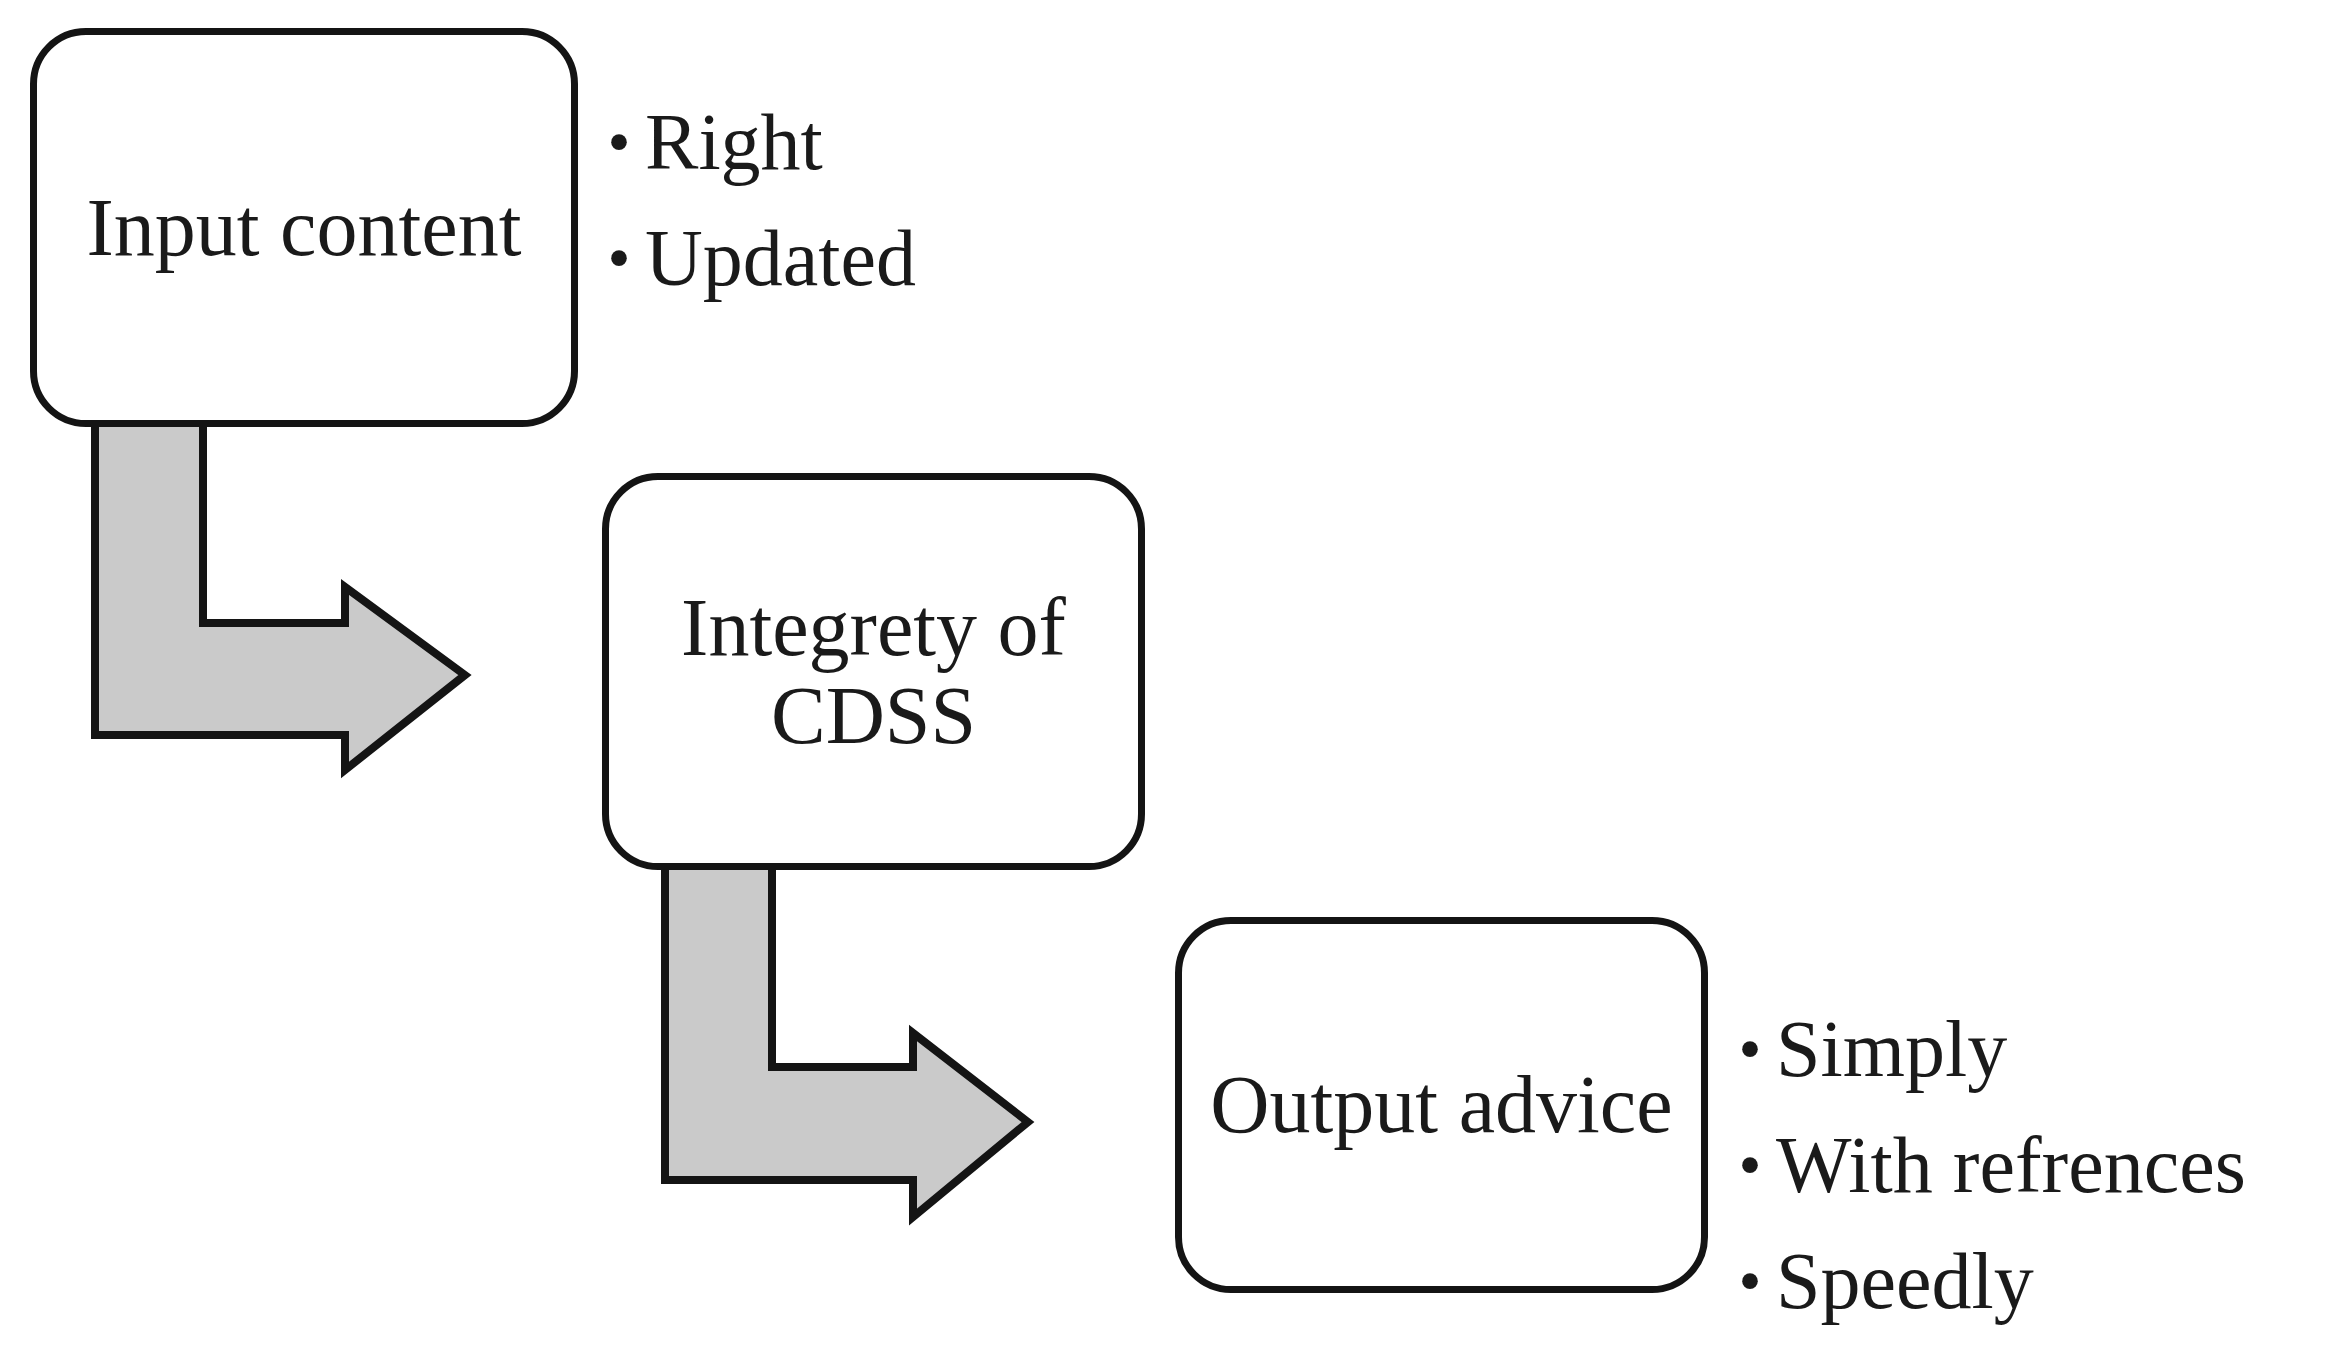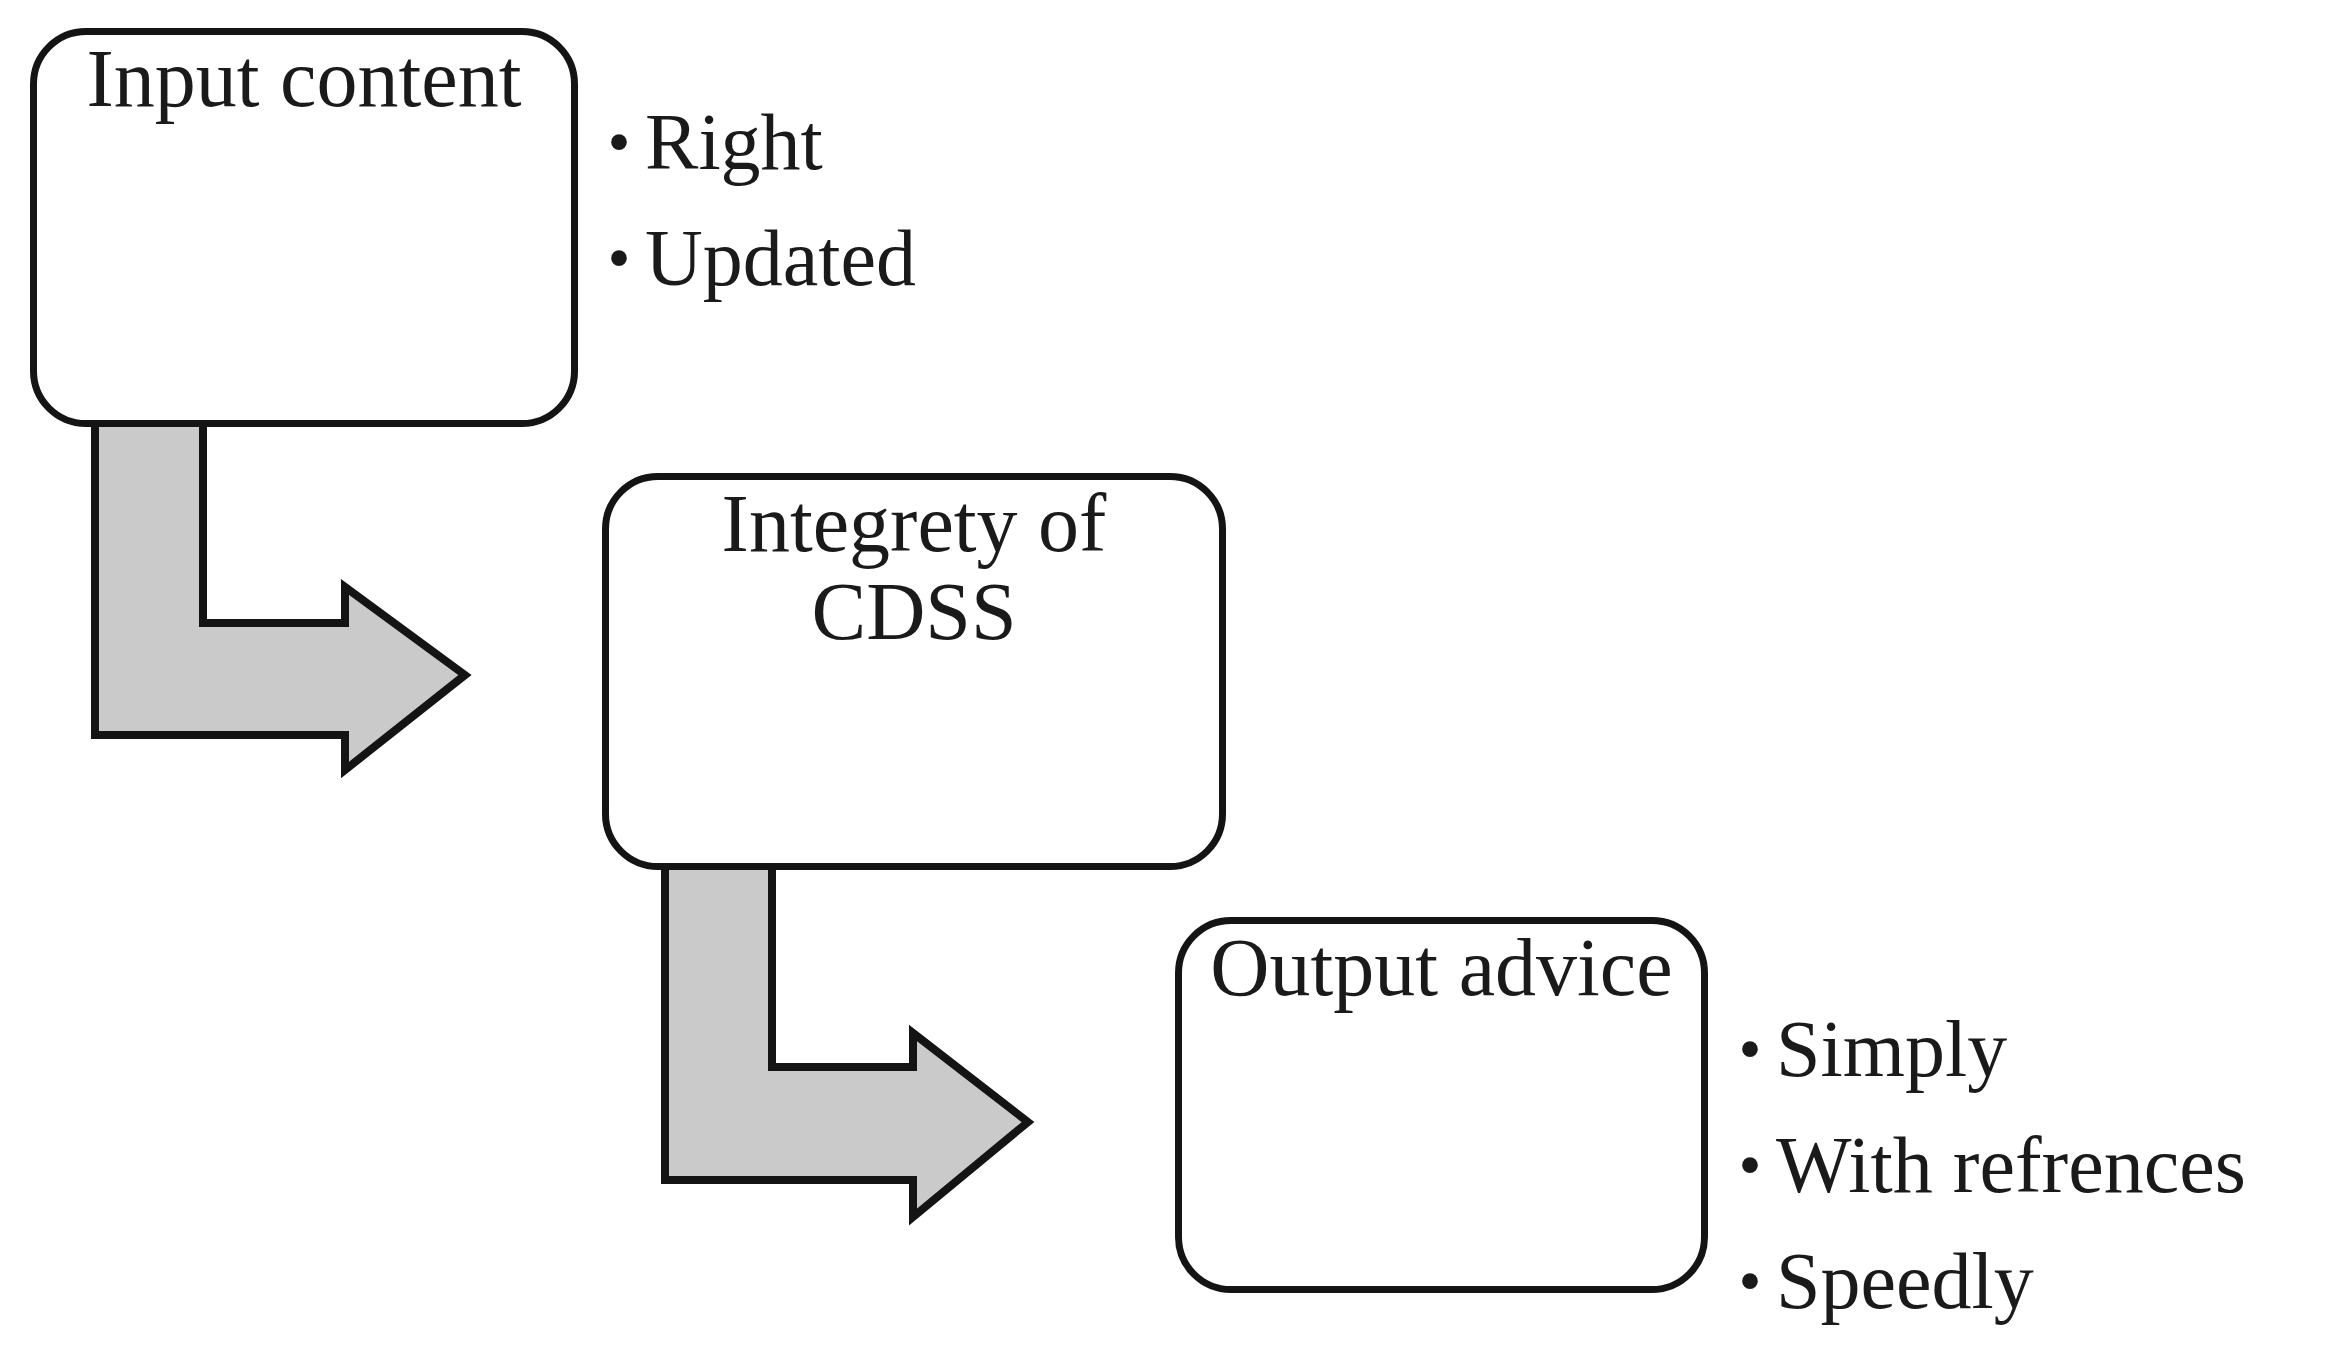--- a/index.html
+++ b/index.html
@@ -23,31 +23,31 @@
     z-index: 1;
   }
   .node-box {
     position: absolute;
     z-index: 2;
     box-sizing: border-box;
     background: var(--box-fill, #ffffff);
     border: 7px solid var(--box-border-color, #141414);
     border-radius: 56px;
     display: flex;
-    align-items: flex-start;
+    align-items: center;
     justify-content: center;
     text-align: center;
   }
   .node-box .node-label {
     font-size: 82px;
     line-height: 1.07;
     padding: 0 12px;
   }
   .box-1 { left: 30px;   top: 28px;  width: 548px; height: 399px; }
-  .box-2 { left: 602px;  top: 473px; width: 624px; height: 397px; }
+  .box-2 { left: 602px;  top: 473px; width: 543px; height: 397px; }
   .box-3 { left: 1175px; top: 917px; width: 533px; height: 376px; }
 
   .bullet-list {
     position: absolute;
     z-index: 3;
     font-size: 80px;
     line-height: 100px;
     white-space: nowrap;
   }
   .list-1 { left: 605px;  top: 76px;  }

